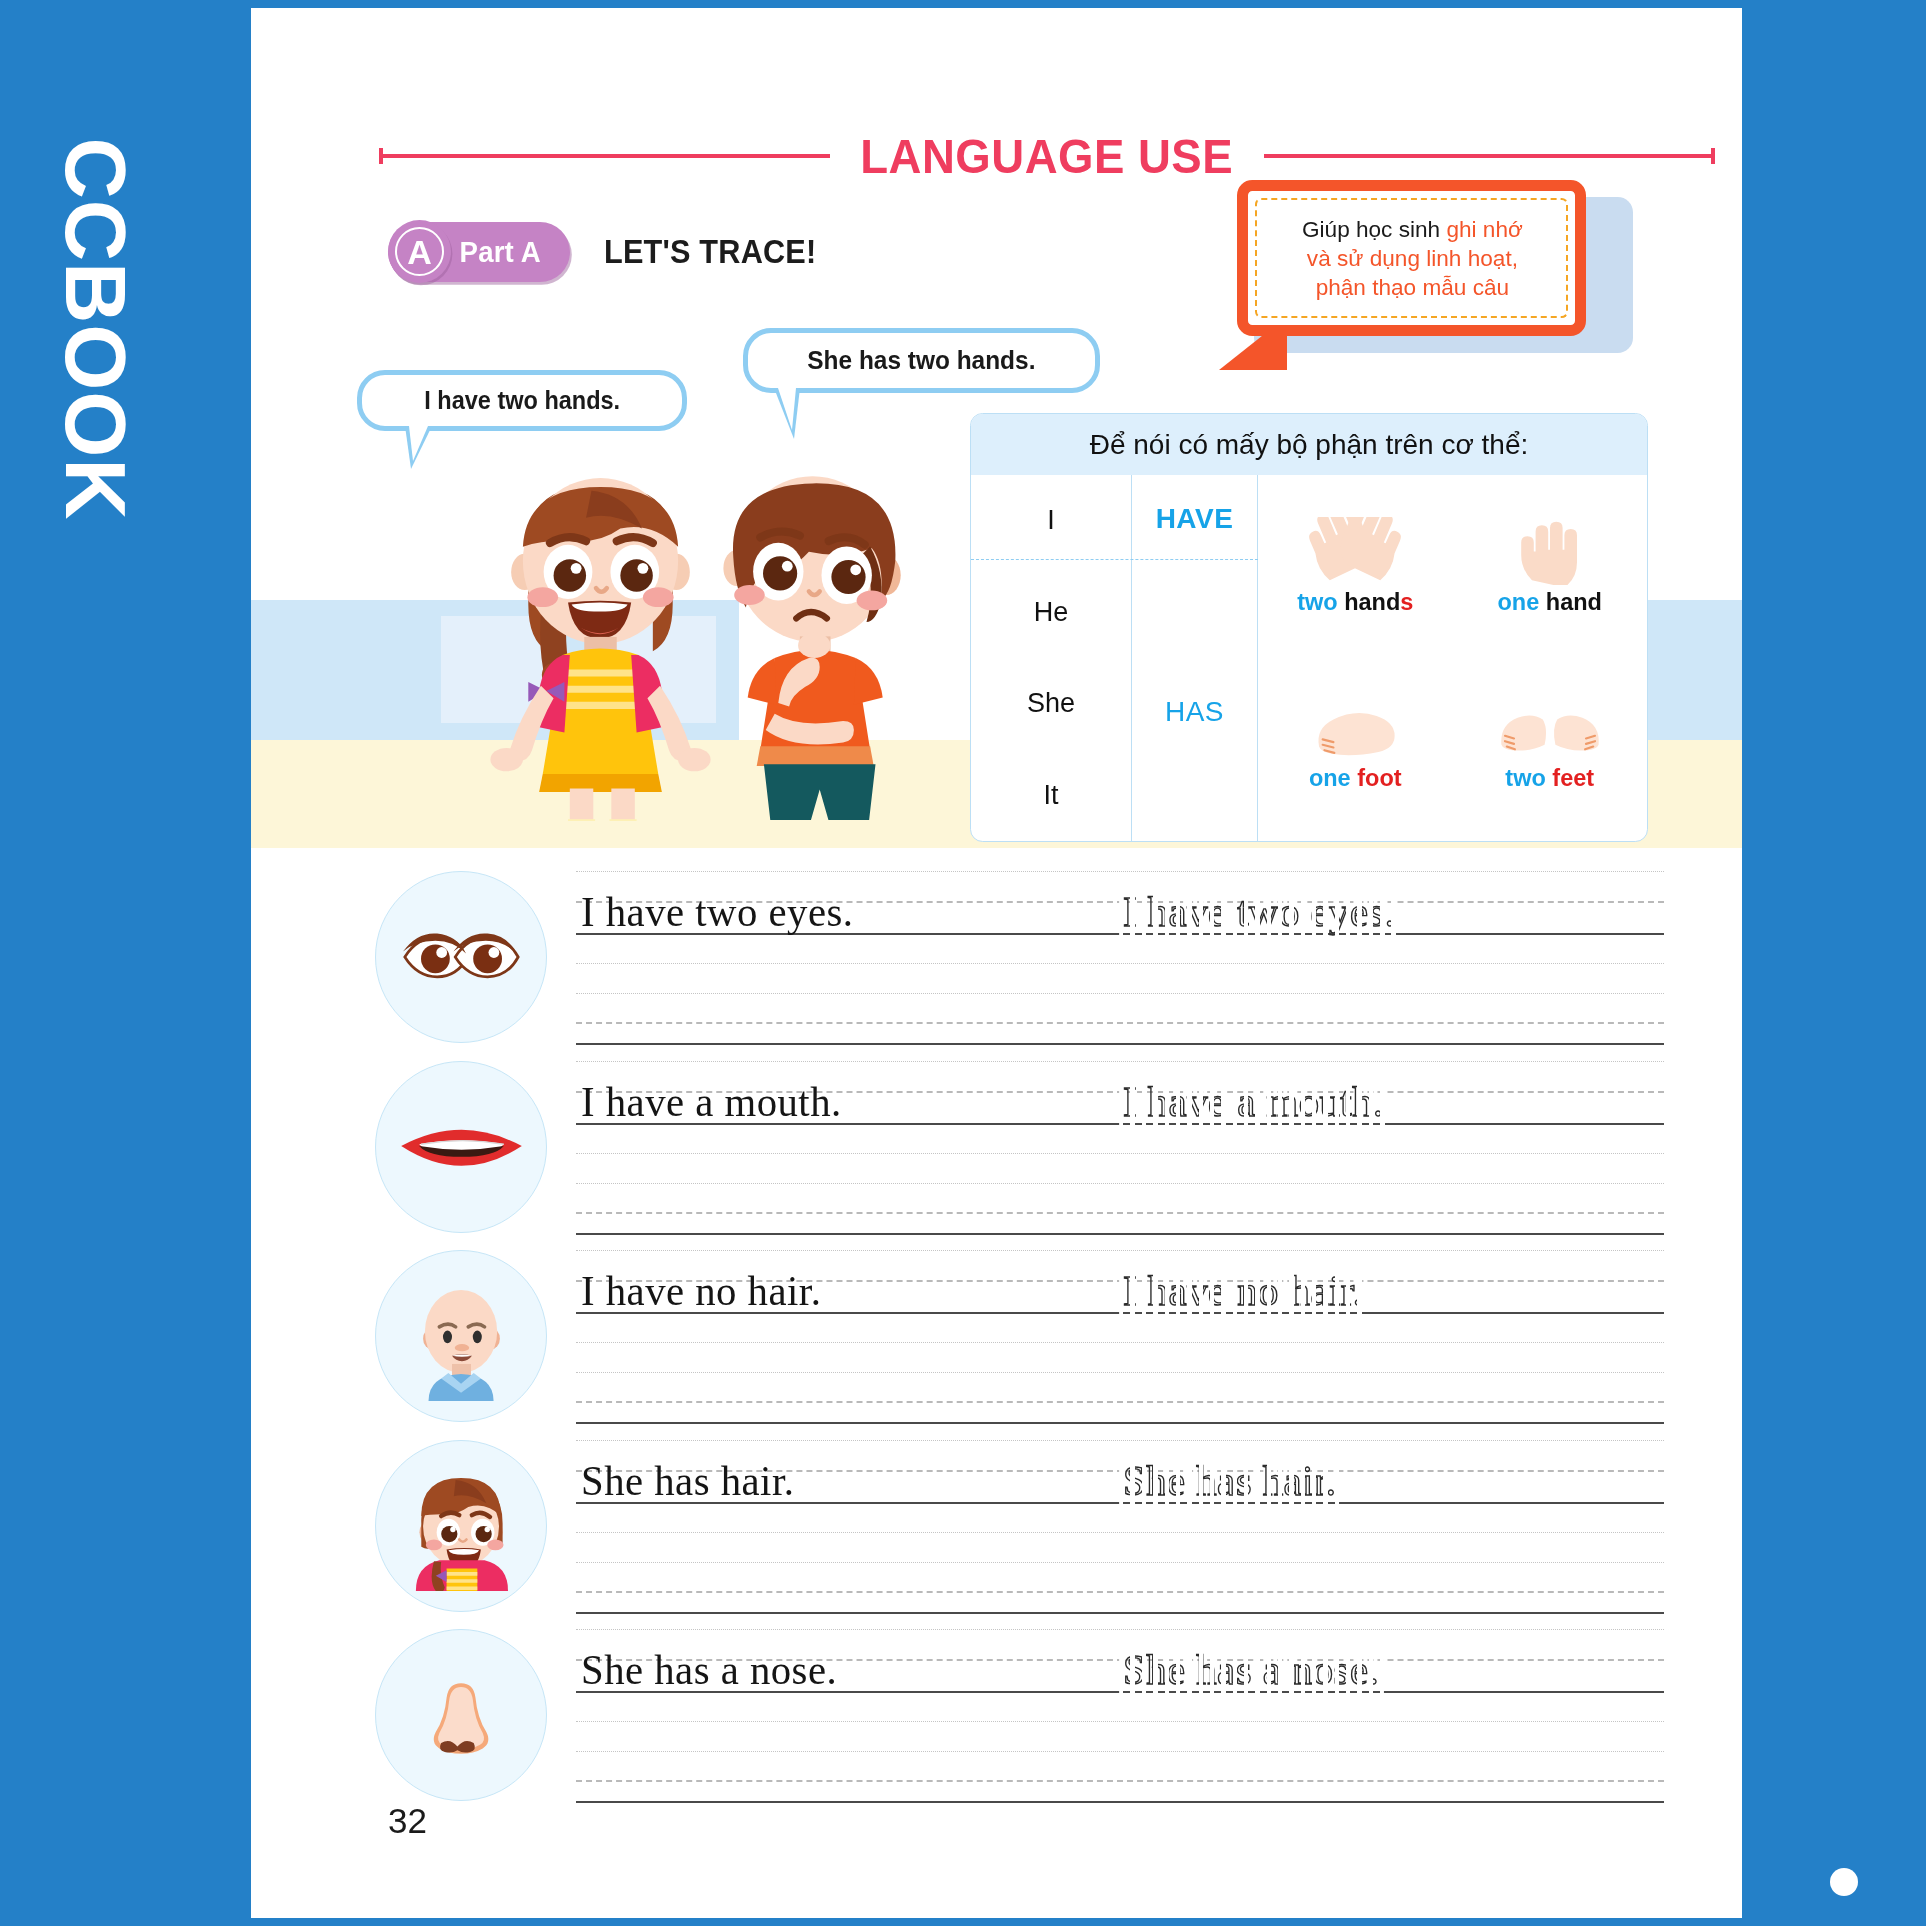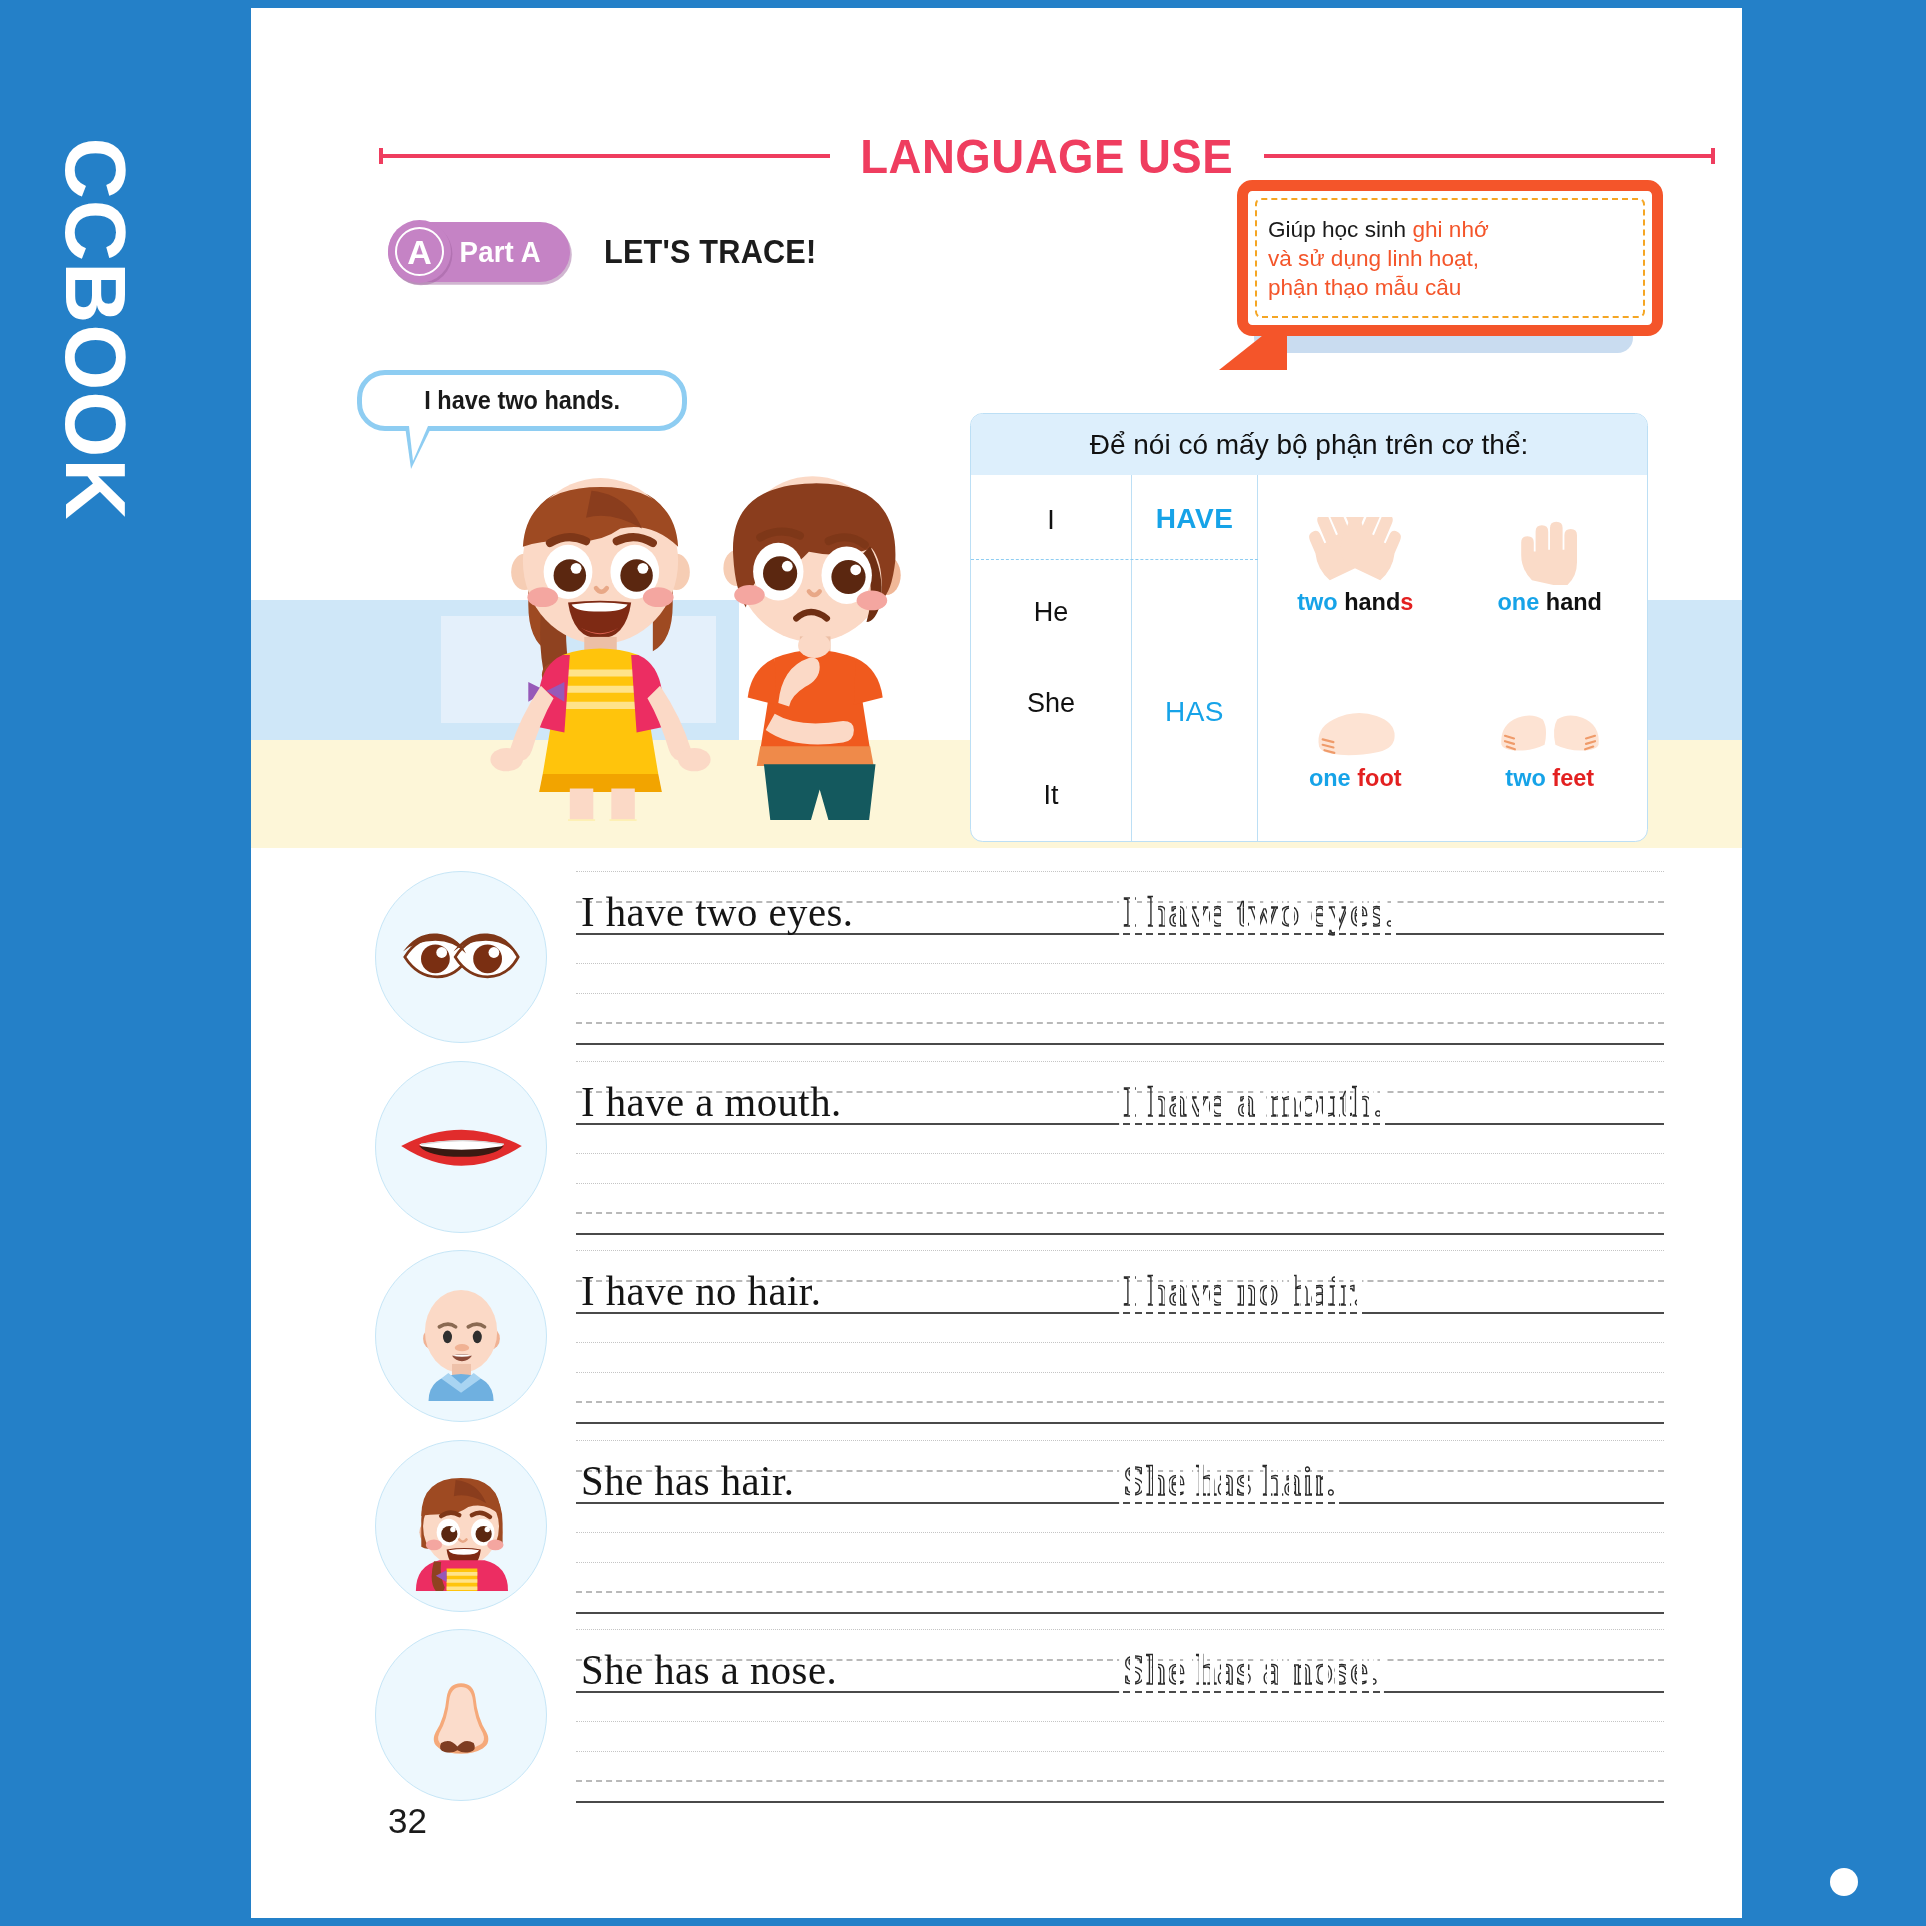--- a/index.html
+++ b/index.html
@@ -220,25 +220,26 @@
     border-left: 14.4px solid transparent;
     border-right: 4.5px solid transparent;
     border-top: 42px solid #ffffff;
   }
   .bub-text { transform: scaleX(0.94); white-space: nowrap; }
 
   
   .callout {
     position: absolute;
     left: 1237px; top: 180px;
-    width: 426px; height: 156px;
+    width: 349px; height: 156px;
     background: #ffffff;
     border: 11.7px solid #f4552a;
     border-radius: 15.3px;
     z-index: 9;
+    text-align: center;
   }
   .callout-shadow {
     position: absolute;
     left: 1254px; top: 197px;
     width: 379px; height: 156px;
     background: #c9dcf0;
     border-radius: 15.3px;
     z-index: 8;
   }
   .callout-dash {
@@ -607,20 +608,25 @@
       <rect x="168" y="400" width="26" height="42" fill="#fbd9c6"></rect>
     </svg>
   </div>
 
   <div class="bub" id="bub-girl">
     <span class="bub-text">I have two hands.</span>
     <span class="tail"></span>
     <span class="tail-in"></span>
   </div>
 
+  <div class="bub" id="bub-boy">
+    <span class="bub-text">She has two hands.</span>
+    <span class="tail"></span>
+    <span class="tail-in"></span>
+  </div>
 
   <div class="callout-shadow"></div>
   <div class="callout-tail2"></div>
   <div class="callout">
     <div class="callout-dash">
       <div class="callout-line">
         <span class="c-black">Giúp học sinh </span><span class="c-orange">ghi nhớ</span>
       </div>
       <div class="callout-line c-orange">và sử dụng linh hoạt,</div>
       <div class="callout-line c-orange">phận thạo mẫu câu</div>

